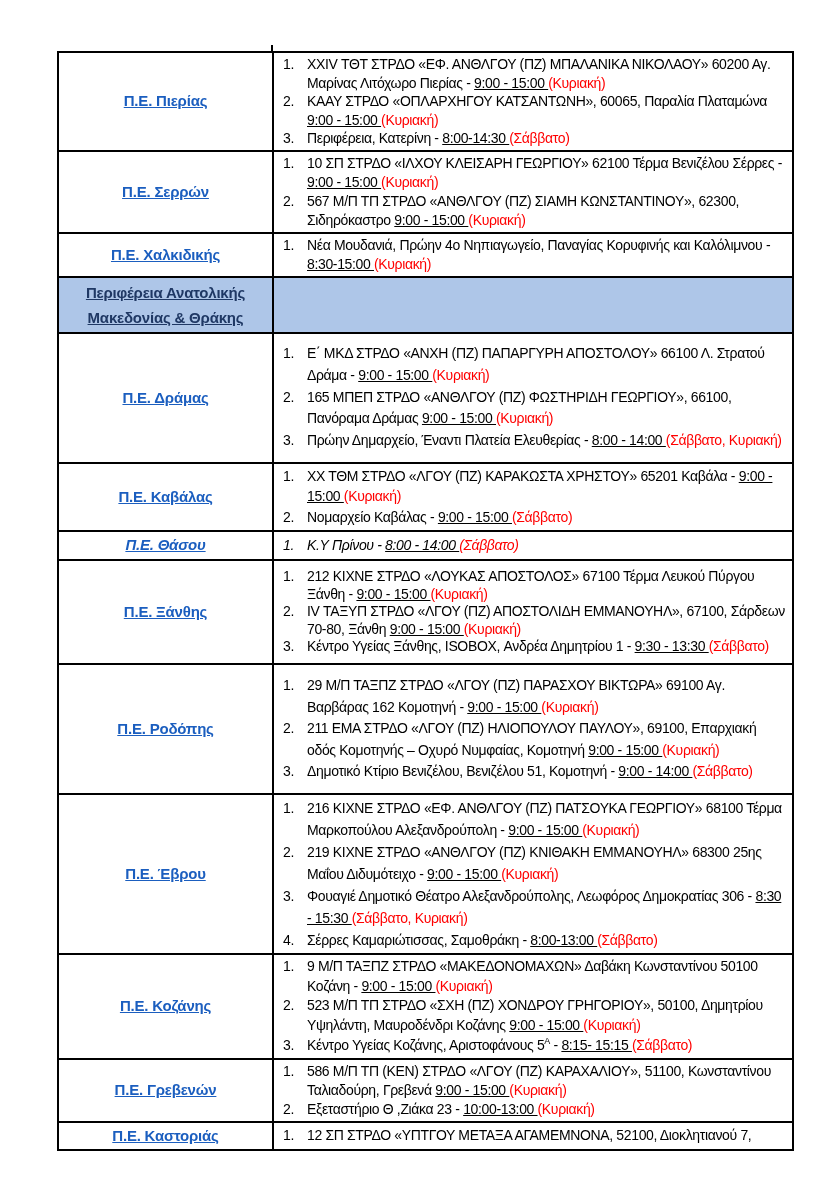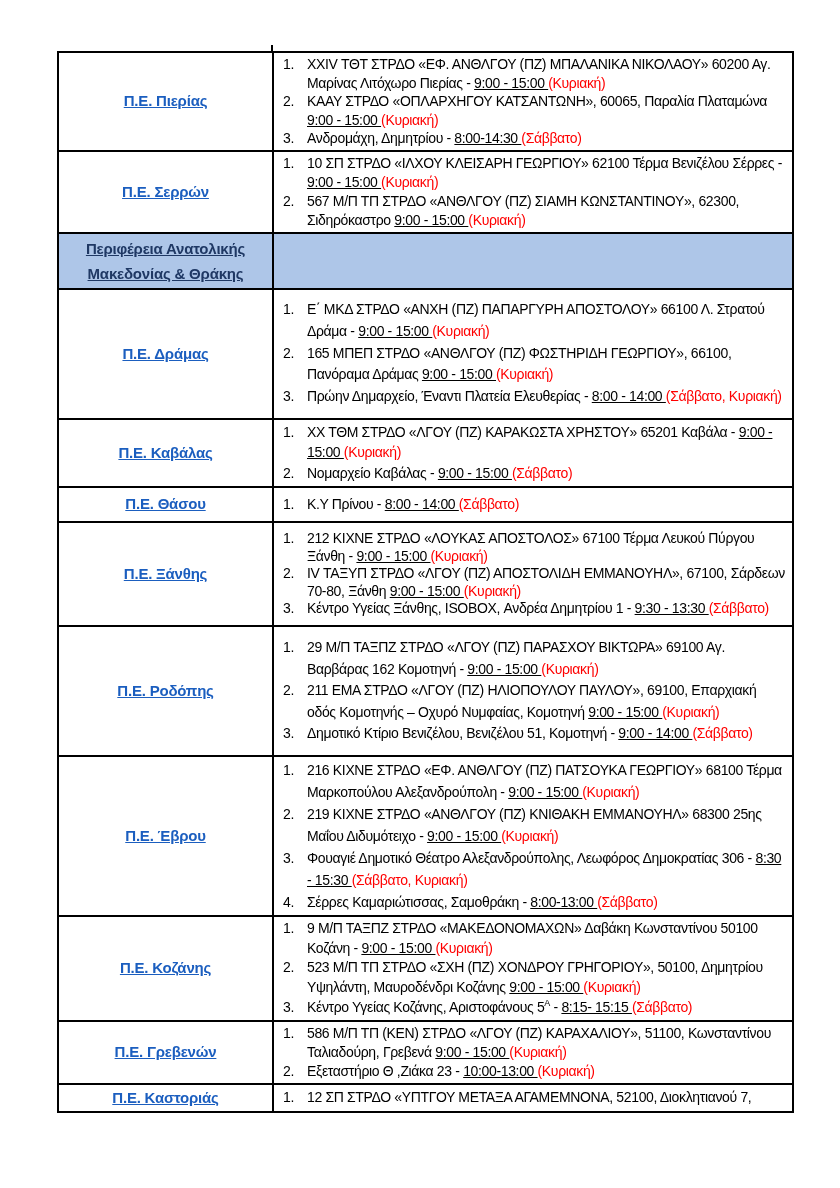--- a/index.html
+++ b/index.html
@@ -55,36 +55,47 @@
               <div class="item">
                 <span class="num">1.</span>
                 <span class="itxt"><span class="seg-text">XXIV ΤΘΤ ΣΤΡΔΟ «ΕΦ. ΑΝΘΛΓΟΥ (ΠΖ) ΜΠΑΛΑΝΙΚΑ ΝΙΚΟΛΑΟΥ» 60200 Αγ. Μαρίνας Λιτόχωρο Πιερίας - </span><span class="seg-time">9:00 - 15:00 </span><span class="seg-day">(Κυριακή)</span></span>
               </div>
               <div class="item">
                 <span class="num">2.</span>
                 <span class="itxt"><span class="seg-text">ΚΑΑΥ ΣΤΡΔΟ «ΟΠΛΑΡΧΗΓΟΥ ΚΑΤΣΑΝΤΩΝΗ», 60065, Παραλία Πλαταμώνα </span><span class="seg-time">9:00 - 15:00 </span><span class="seg-day">(Κυριακή)</span></span>
               </div>
               <div class="item">
                 <span class="num">3.</span>
-                <span class="itxt"><span class="seg-text">Ανδρομάχη, Δημητρίου - </span><span class="seg-time">8:00-14:30 </span><span class="seg-day">(Σάββατο)</span></span>
+                <span class="itxt"><span class="seg-text">Περιφέρεια, Κατερίνη - </span><span class="seg-time">8:00-14:30 </span><span class="seg-day">(Σάββατο)</span></span>
               </div>
             </div>
           </td>
         </tr>
         <tr style="height: 76px;">
           <td class="cell-left"><span class="region-link">Π.Ε. Σερρών</span></td>
           <td class="cell-right">
             <div class="items" style="line-height: 19px;">
               <div class="item">
                 <span class="num">1.</span>
                 <span class="itxt"><span class="seg-text">10 ΣΠ ΣΤΡΔΟ «ΙΛΧΟΥ ΚΛΕΙΣΑΡΗ ΓΕΩΡΓΙΟΥ» 62100 Τέρμα Βενιζέλου Σέρρες - </span><span class="seg-time">9:00 - 15:00 </span><span class="seg-day">(Κυριακή)</span></span>
               </div>
               <div class="item">
                 <span class="num">2.</span>
                 <span class="itxt"><span class="seg-text">567 Μ/Π ΤΠ ΣΤΡΔΟ «ΑΝΘΛΓΟΥ (ΠΖ) ΣΙΑΜΗ ΚΩΝΣΤΑΝΤΙΝΟΥ», 62300, Σιδηρόκαστρο </span><span class="seg-time">9:00 - 15:00 </span><span class="seg-day">(Κυριακή)</span></span>
+              </div>
+            </div>
+          </td>
+        </tr>
+        <tr style="height: 39px;">
+          <td class="cell-left"><span class="region-link">Π.Ε. Χαλκιδικής</span></td>
+          <td class="cell-right">
+            <div class="items" style="line-height: 19px;">
+              <div class="item">
+                <span class="num">1.</span>
+                <span class="itxt"><span class="seg-text">Νέα Μουδανιά, Πρώην 4ο Νηπιαγωγείο, Παναγίας Κορυφινής και Καλόλιμνου - </span><span class="seg-time">8:30-15:00 </span><span class="seg-day">(Κυριακή)</span></span>
               </div>
             </div>
           </td>
         </tr>
         <tr style="height: 35px;">
           <td class="cell-left section"><span class="section-header">Περιφέρεια Ανατολικής Μακεδονίας &amp; Θράκης</span></td>
           <td class="cell-right section"></td>
         </tr>
         <tr style="height: 130px;">
           <td class="cell-left"><span class="region-link">Π.Ε. Δράμας</span></td>
@@ -113,21 +124,21 @@
                 <span class="num">1.</span>
                 <span class="itxt"><span class="seg-text">ΧΧ ΤΘΜ ΣΤΡΔΟ «ΛΓΟΥ (ΠΖ) ΚΑΡΑΚΩΣΤΑ ΧΡΗΣΤΟΥ» 65201 Καβάλα - </span><span class="seg-time">9:00 - 15:00 </span><span class="seg-day">(Κυριακή)</span></span>
               </div>
               <div class="item">
                 <span class="num">2.</span>
                 <span class="itxt"><span class="seg-text">Νομαρχείο Καβάλας - </span><span class="seg-time">9:00 - 15:00 </span><span class="seg-day">(Σάββατο)</span></span>
               </div>
             </div>
           </td>
         </tr>
-        <tr style="height: 35px;">
+        <tr style="height: 29px; font-style: italic;">
           <td class="cell-left"><span class="region-link">Π.Ε. Θάσου</span></td>
           <td class="cell-right">
             <div class="items" style="line-height: 19px;">
               <div class="item">
                 <span class="num">1.</span>
                 <span class="itxt"><span class="seg-text">Κ.Υ Πρίνου - </span><span class="seg-time">8:00 - 14:00 </span><span class="seg-day">(Σάββατο)</span></span>
               </div>
             </div>
           </td>
         </tr>

